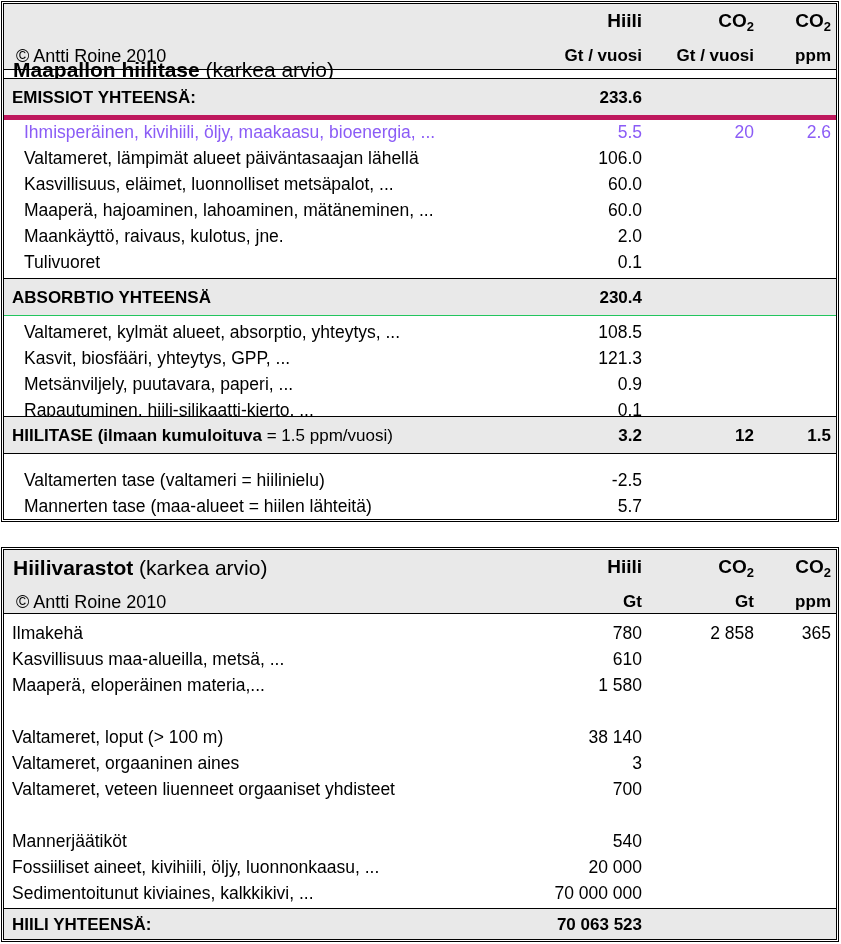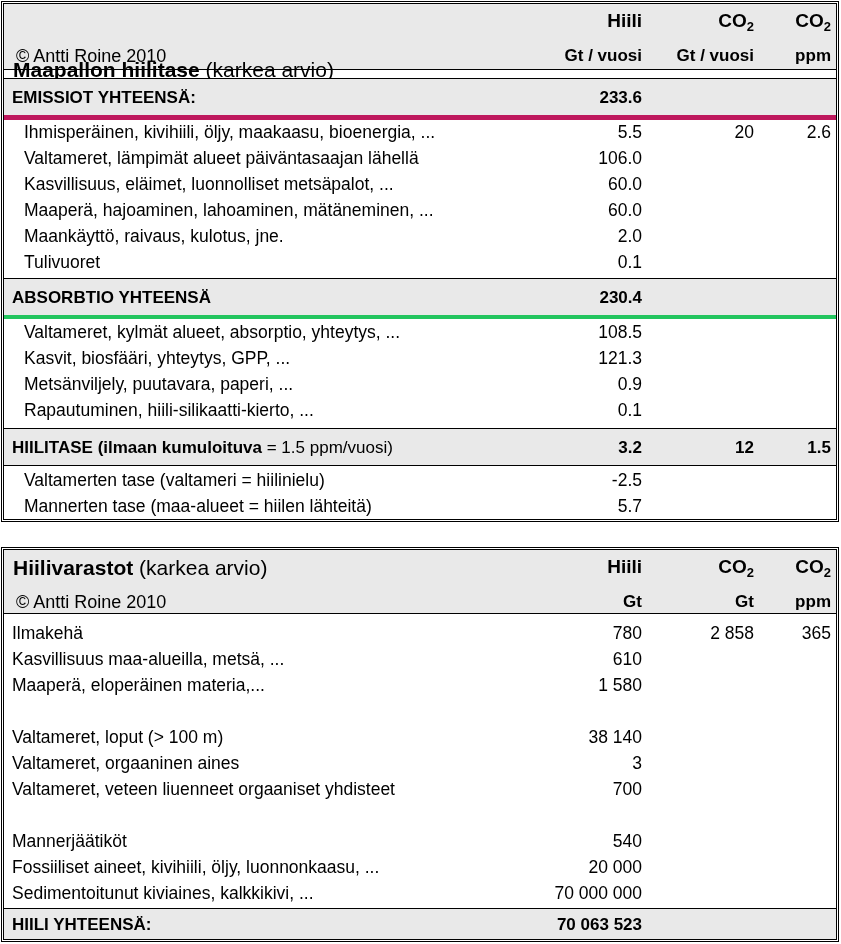--- a/index.html
+++ b/index.html
@@ -17,21 +17,21 @@
   .c2 { right: 82px; text-align: right; }
   .c3 { right: 5px; text-align: right; }
   .title { font-size: 21px; left: 9px; }
   .title b { font-weight: bold; }
   .copy { font-size: 18px; left: 12px; }
   .hdr { font-size: 19px; font-weight: bold; }
   .hdr sub { font-size: 13px; vertical-align: -4px; line-height: 0; }
   .unit { font-size: 17px; font-weight: bold; }
   .sec { font-size: 17px; font-weight: bold; }
   .item { font-size: 17.5px; }
-  .red { color: #000000; }
+  .red { color: #8b5cf6; }
   .normal { font-weight: normal; }
 </style>
 </head>
 <body>
 
 <div class="panel" id="panel1">
 
   <div class="row gray" style="top:0;height:65px;">
     <div class="cell title" style="top:6px;margin-top:48px;"><b>Maapallon hiilitase</b><span> (karkea arvio)</span></div>
     <div class="cell copy" style="top:42px;">© Antti Roine 2010</div>
@@ -68,42 +68,42 @@
   </div>
   <div class="row item" style="top:222px;height:26px;">
     <div class="cell lbl">Maankäyttö, raivaus, kulotus, jne.</div>
     <div class="cell c1">2.0</div>
   </div>
   <div class="row item" style="top:248px;height:26px;">
     <div class="cell lbl">Tulivuoret</div>
     <div class="cell c1">0.1</div>
   </div>
 
-  <div class="row gray bt" style="top:274px;height:36px;border-bottom:4px solid #22c55e;">
+  <div class="row gray bt" style="top:274px;height:36px;border-bottom:1px solid #22c55e;">
     <div class="cell sec lbl2" style="top:9px;">ABSORBTIO YHTEENSÄ</div>
     <div class="cell sec c1" style="top:9px;">230.4</div>
   </div>
   <div class="row item" style="top:318px;height:26px;">
     <div class="cell lbl">Valtameret, kylmät alueet, absorptio, yhteytys, ...</div>
     <div class="cell c1">108.5</div>
   </div>
   <div class="row item" style="top:344px;height:26px;">
     <div class="cell lbl">Kasvit, biosfääri, yhteytys, GPP, ...</div>
     <div class="cell c1">121.3</div>
   </div>
   <div class="row item" style="top:370px;height:26px;">
     <div class="cell lbl">Metsänviljely, puutavara, paperi, ...</div>
     <div class="cell c1">0.9</div>
   </div>
   <div class="row item" style="top:396px;height:26px;">
     <div class="cell lbl">Rapautuminen, hiili-silikaatti-kierto, ...</div>
     <div class="cell c1">0.1</div>
   </div>
 
-  <div class="row gray bt" style="top:424px;height:36px;border-bottom:1px solid #000;">
+  <div class="row gray bt" style="top:412px;height:36px;border-bottom:1px solid #000;">
     <div class="cell sec lbl2" style="top:9px;"><span>HIILITASE (ilmaan kumuloituva</span><span class="normal"> = 1.5 ppm/vuosi)</span></div>
     <div class="cell sec c1" style="top:9px;">3.2</div>
     <div class="cell sec c2" style="top:9px;">12</div>
     <div class="cell sec c3" style="top:9px;">1.5</div>
   </div>
   <div class="row item" style="top:466px;height:26px;">
     <div class="cell lbl">Valtamerten tase (valtameri = hiilinielu)</div>
     <div class="cell c1">-2.5</div>
   </div>
   <div class="row item" style="top:492px;height:26px;">

